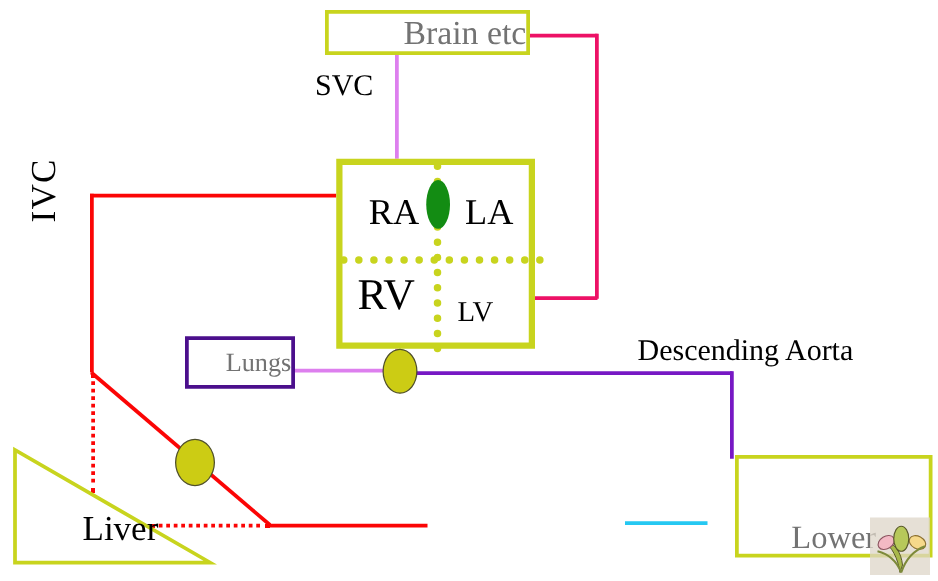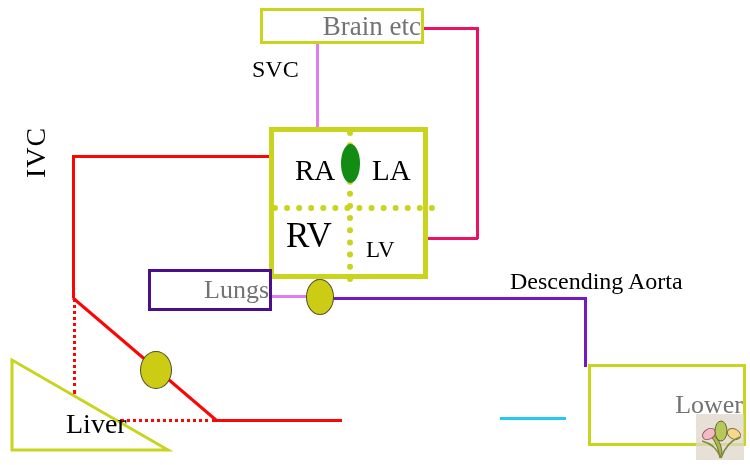--- a/index.html
+++ b/index.html
@@ -27,24 +27,24 @@
     text-align: center;
     color: #737373;
     line-height: 1.05;
     z-index: 30;
     margin-left: 24px;
   }
   .node.olive   { border: 3px solid #c8d41e; }
   .node.indigo  { border: 3px solid #4b0f8c; }
 
   #node-brain    { left: 236px; top: 8px;   width: 164px; height: 36px; font-size: 27px; }
-  #node-lungs    { left: 124px; top: 269px; width: 124px; height: 42px; font-size: 26px; }
+  #node-lungs    { left: 124px; top: 269px; width: 88px; height: 42px; font-size: 21px; }
   #node-placenta { left: 340px; top: 396px; width: 160px; height: 42px; font-size: 26px; }
   #node-lower    { left: 564px; top: 364px; width: 158px; height: 82px; font-size: 26px;
-                   }
+                   flex-direction: column; }
 
   
   #heart {
     position: absolute;
     left: 269px; top: 127px;
     width: 159px; height: 152px;
     box-sizing: border-box;
     border: 5px solid #c8d41e;
     background: #ffffff;
     z-index: 20;

